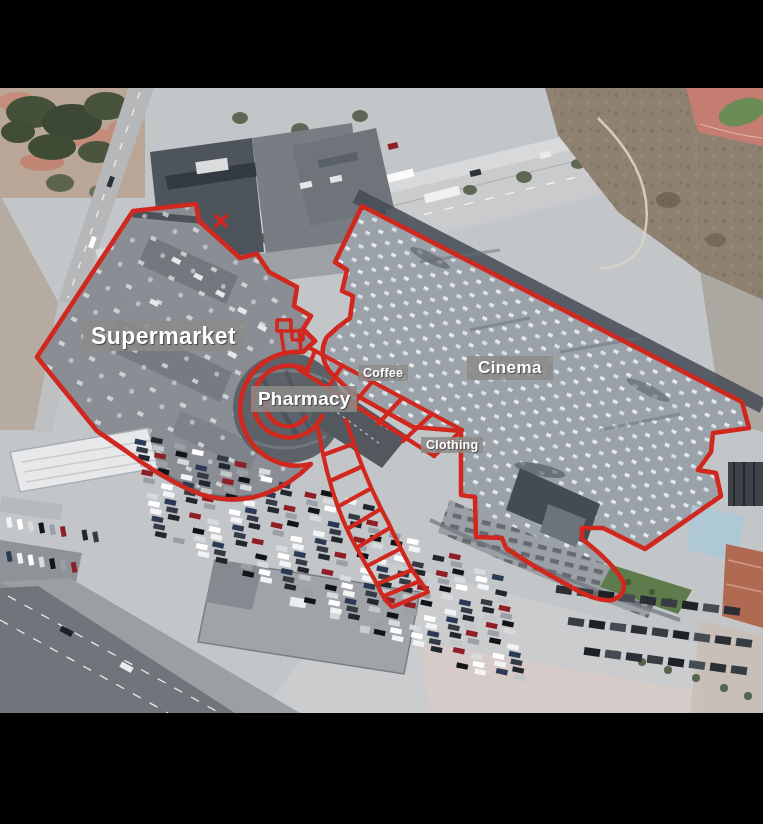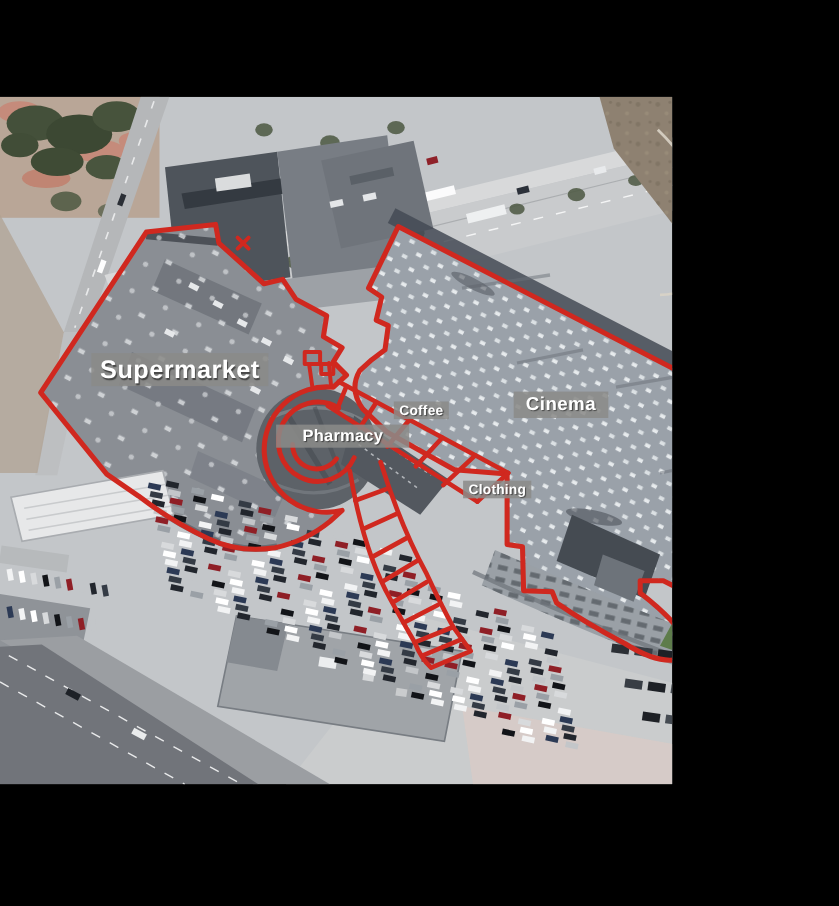--- a/index.html
+++ b/index.html
@@ -1,27 +1,27 @@
 <!DOCTYPE html>
 <html><head>
 <meta charset="utf-8">
 <style>
   html,body{margin:0;padding:0;background:#000;}
-  .stage{position:relative;width:611px;height:824px;background:#000;overflow:hidden;
+  .stage{position:relative;width:763px;height:824px;background:#000;overflow:hidden;
          font-family:"Liberation Sans",sans-serif;}
   .stage svg{position:absolute;left:0;top:0;display:block;}
   .label{position:absolute;color:#fff;font-weight:bold;
          background:rgba(138,138,136,.86);
          text-shadow:1px 1px 1px rgba(0,0,0,.5);
          letter-spacing:.4px;white-space:nowrap;line-height:1.15;
          padding:2px 8px;}
   .label.sm{padding:1px 5px;letter-spacing:.2px;text-align:center;}
   #lbl-supermarket{left:83px;top:321px;font-size:23px;}
   #lbl-cinema{left:467px;top:356px;font-size:17px;padding:2px 11px;}
-  #lbl-pharmacy{left:251px;top:386px;font-size:15px;padding:2px 24px;}
+  #lbl-pharmacy{left:251px;top:386px;font-size:19px;padding:2px 7px;}
   #lbl-coffee{left:358px;top:365px;font-size:12.5px;}
   #lbl-clothing{left:421px;top:399px;font-size:12.5px;margin-top:38px;}
 </style>
 </head>
 <body>
 
 <div class="stage">
 <svg width="763" height="824" viewBox="0 0 763 824">
   <defs>
     <clipPath id="photoClip">

